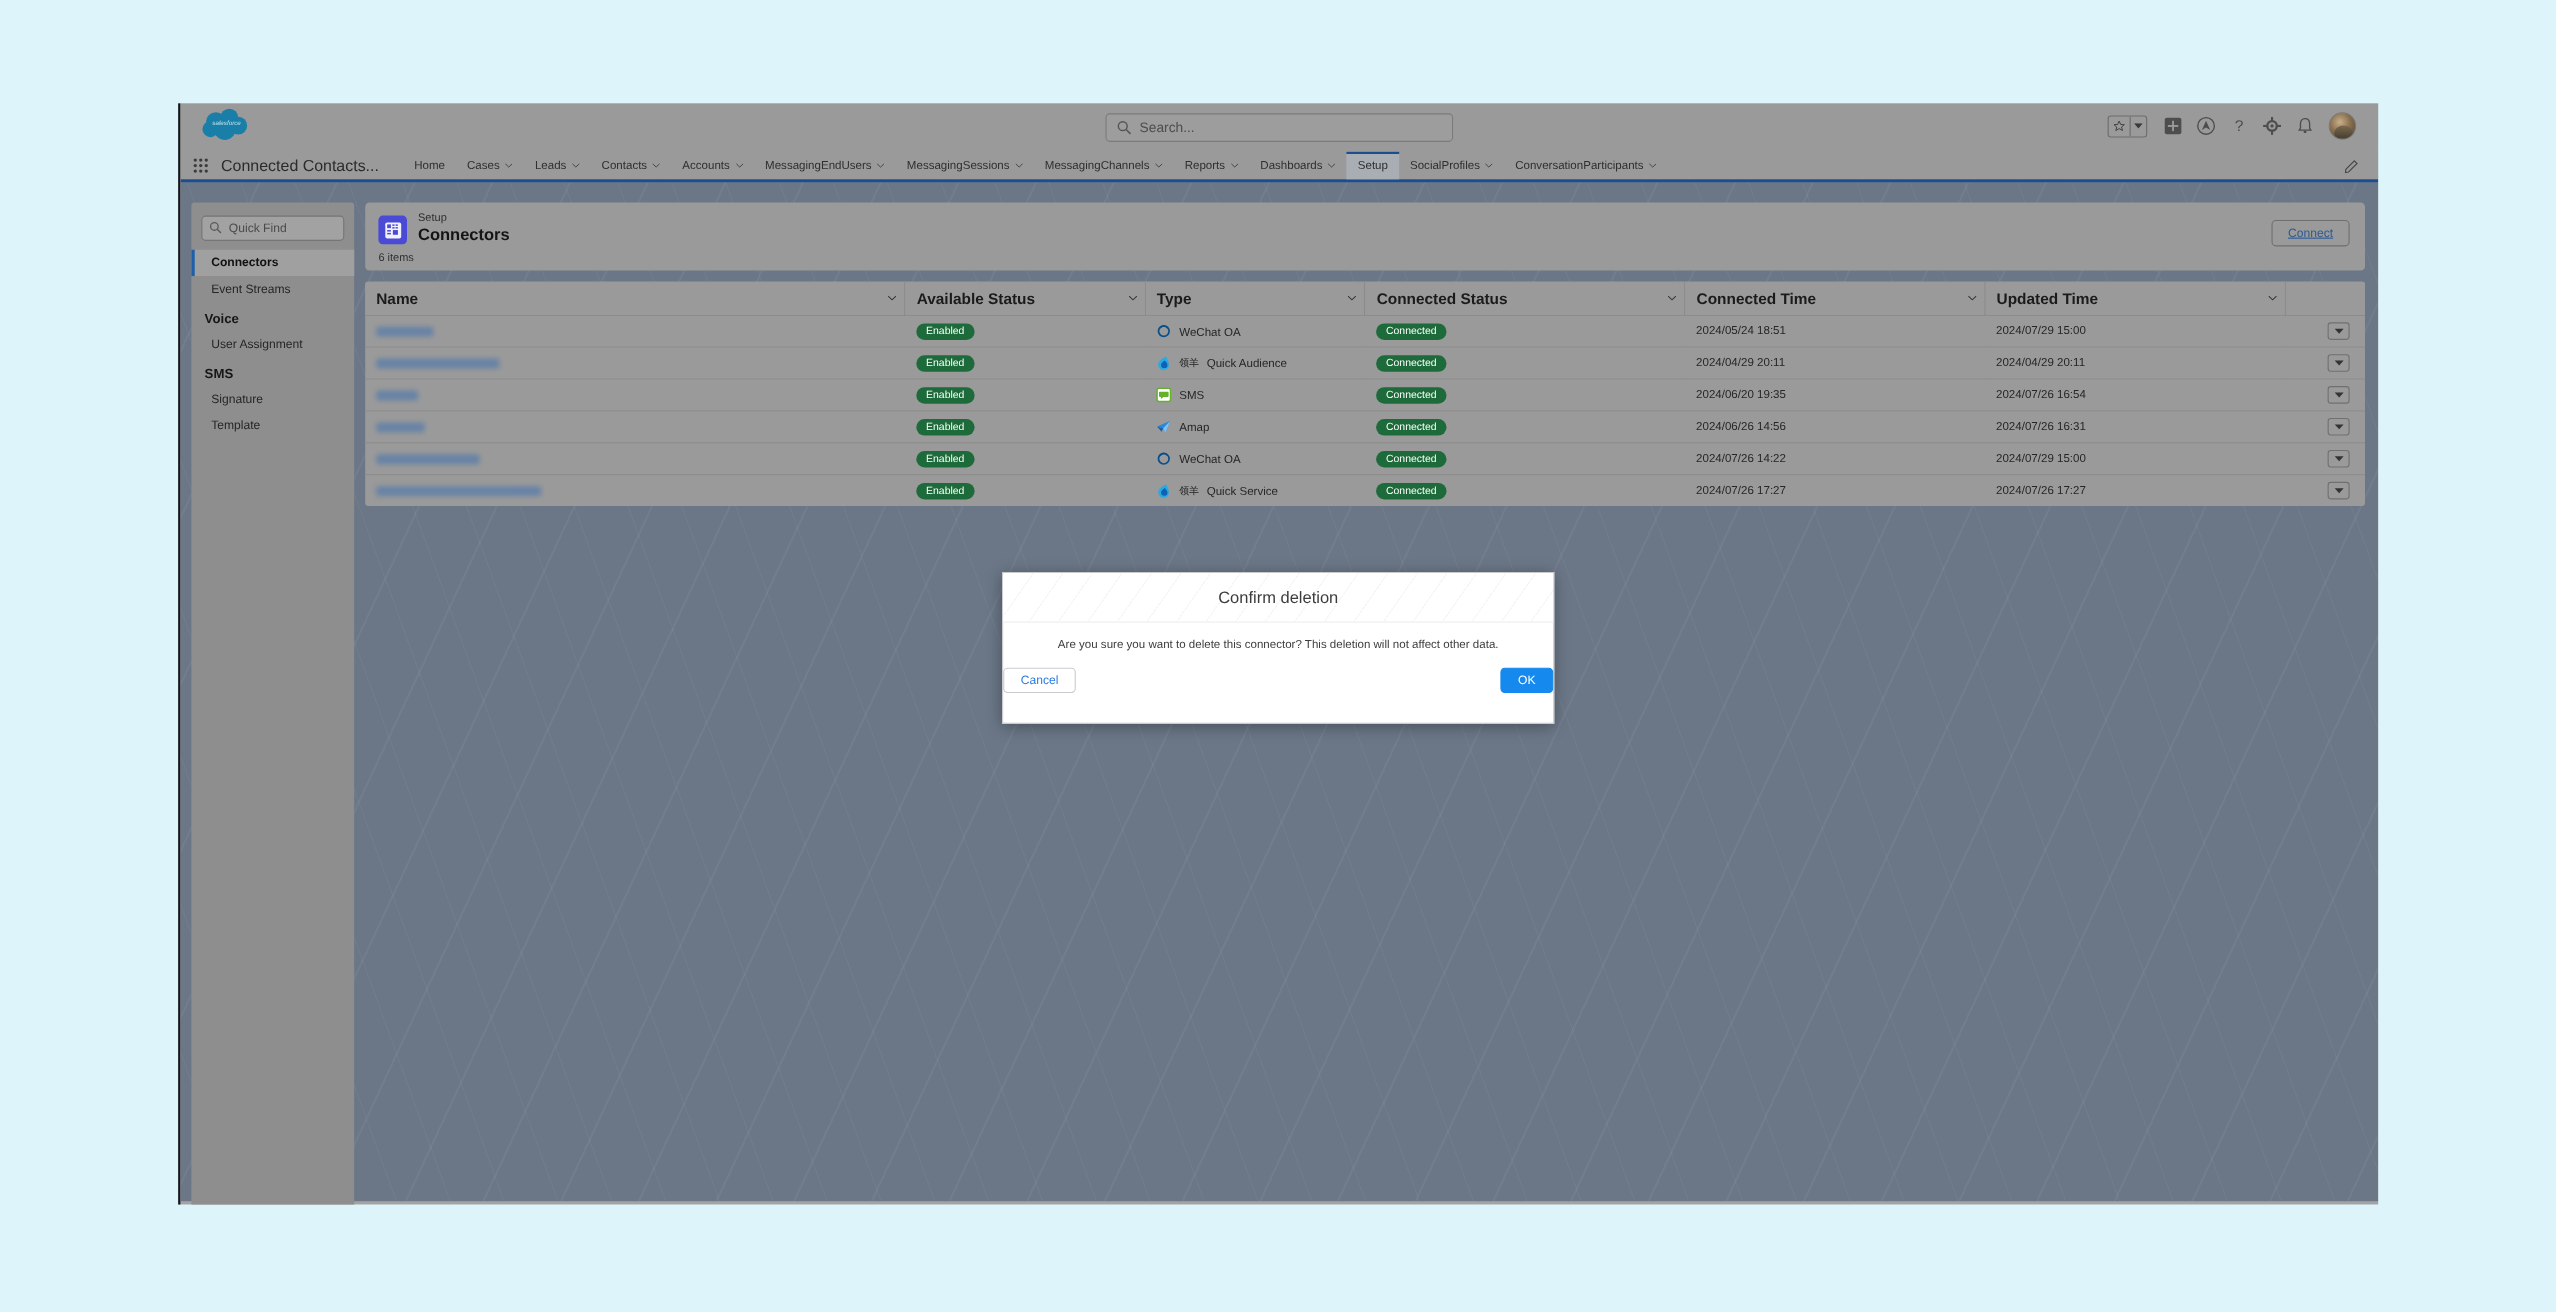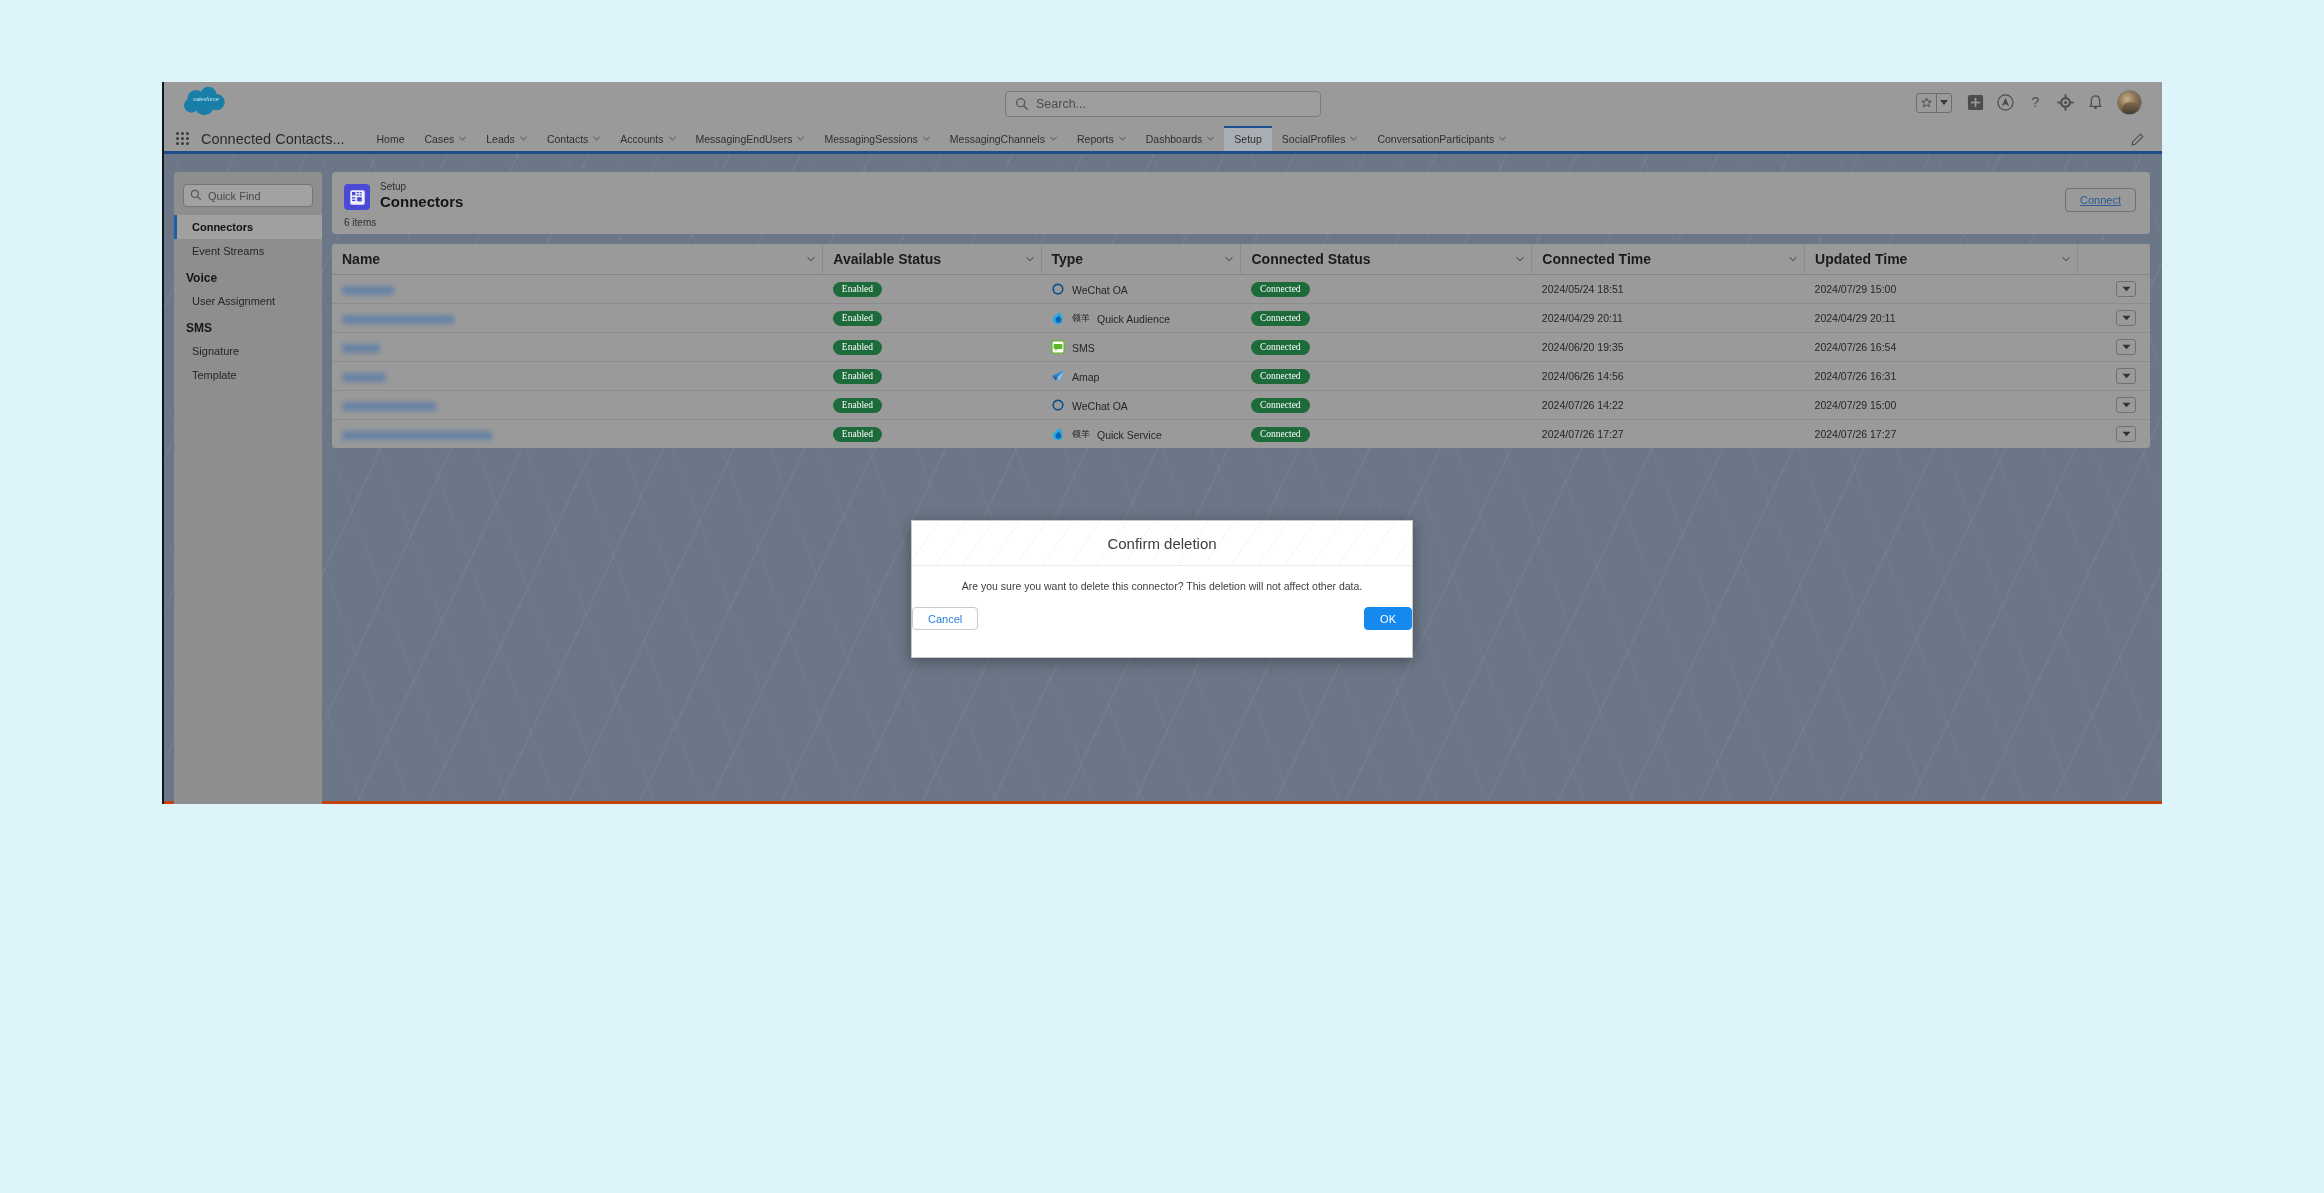--- a/index.html
+++ b/index.html
@@ -8,23 +8,23 @@
     margin: 0; padding: 0;
     width: 2324px; height: 1193px;
     background: #dcf4fa;
     font-family: "Liberation Sans", sans-serif;
     overflow: hidden;
   }
 
   
   .app-window {
     position: absolute;
-    left: 162px; top: 82px;
-    width: 2000px; height: 722px;
-    background: #c2410c;
+    left: 162px; top: 94px;
+    width: 2000px; height: 1001px;
+    background: #a3a3a3;
     border-left: 2px solid #13171c;
     overflow: hidden;
   }
 
   
   .global-header {
     position: relative;
     height: 44px;
     background: #9a9a9a;
   }
@@ -226,21 +226,21 @@
     display: inline-block; height: 9px;
     background: #5f7fa8; border-radius: 2px;
     filter: blur(2.4px); opacity: .85;
     vertical-align: middle;
   }
   .badge {
     display: inline-block;
     background: #1d6b3a; color: #fff;
     font-size: 9.5px; line-height: 11px;
     padding: 2px 9px; border-radius: 9px;
-    font-family: Liberation Serif, serif;
+    font-family: Liberation Sans, sans-serif;
   }
   .type-cell { display: flex; align-items: flex-end; gap: 7px; }
   .type-ico { width: 14px; height: 14px; flex: 0 0 14px; }
   .ly-mark { font-size: 9px; color: #1f1f1f; white-space: nowrap; }
   .row-menu-btn {
     width: 20px; height: 16px;
     border: 1px solid #707070; border-radius: 3px;
     background: #9a9a9a; cursor: pointer;
     display: flex; align-items: center; justify-content: center;
     margin-left: auto;

